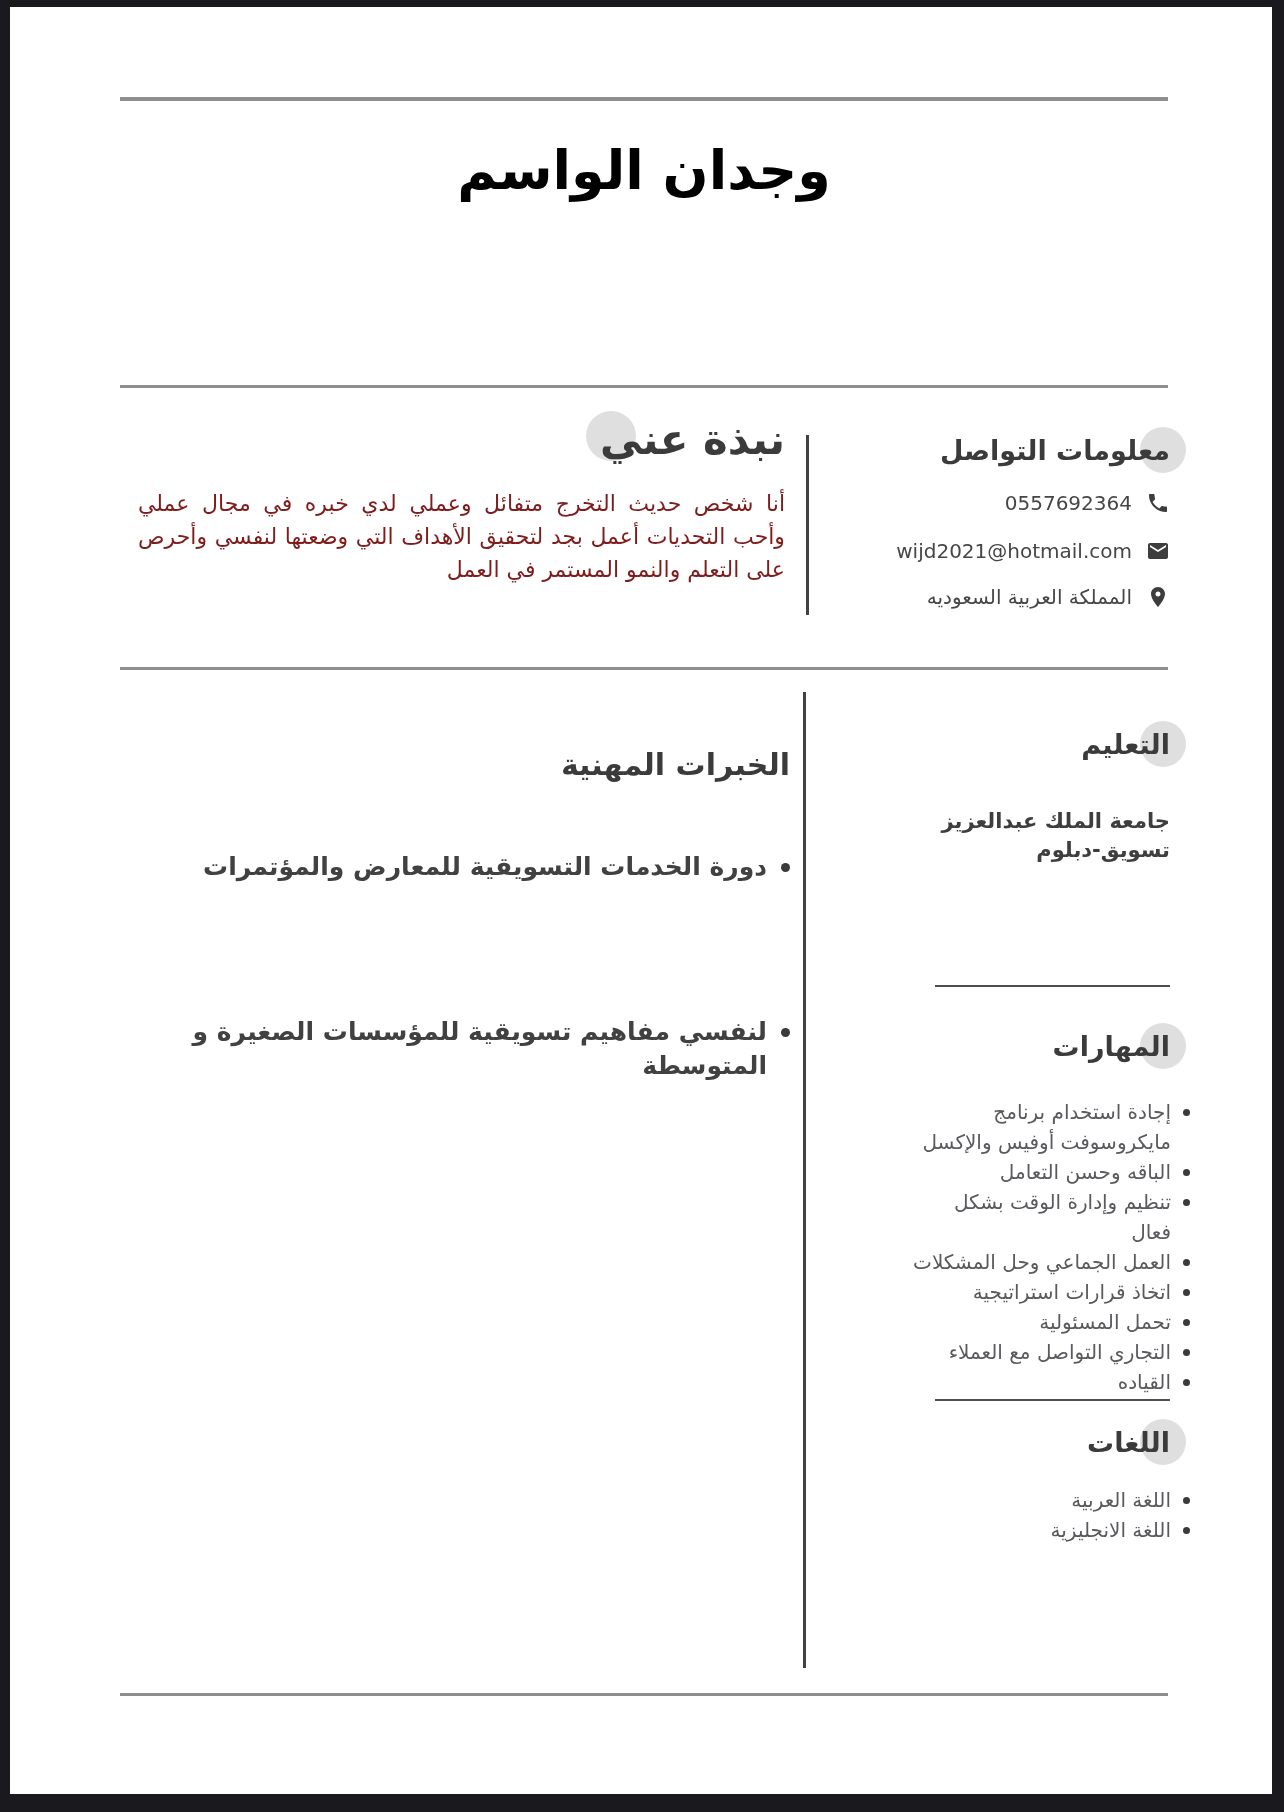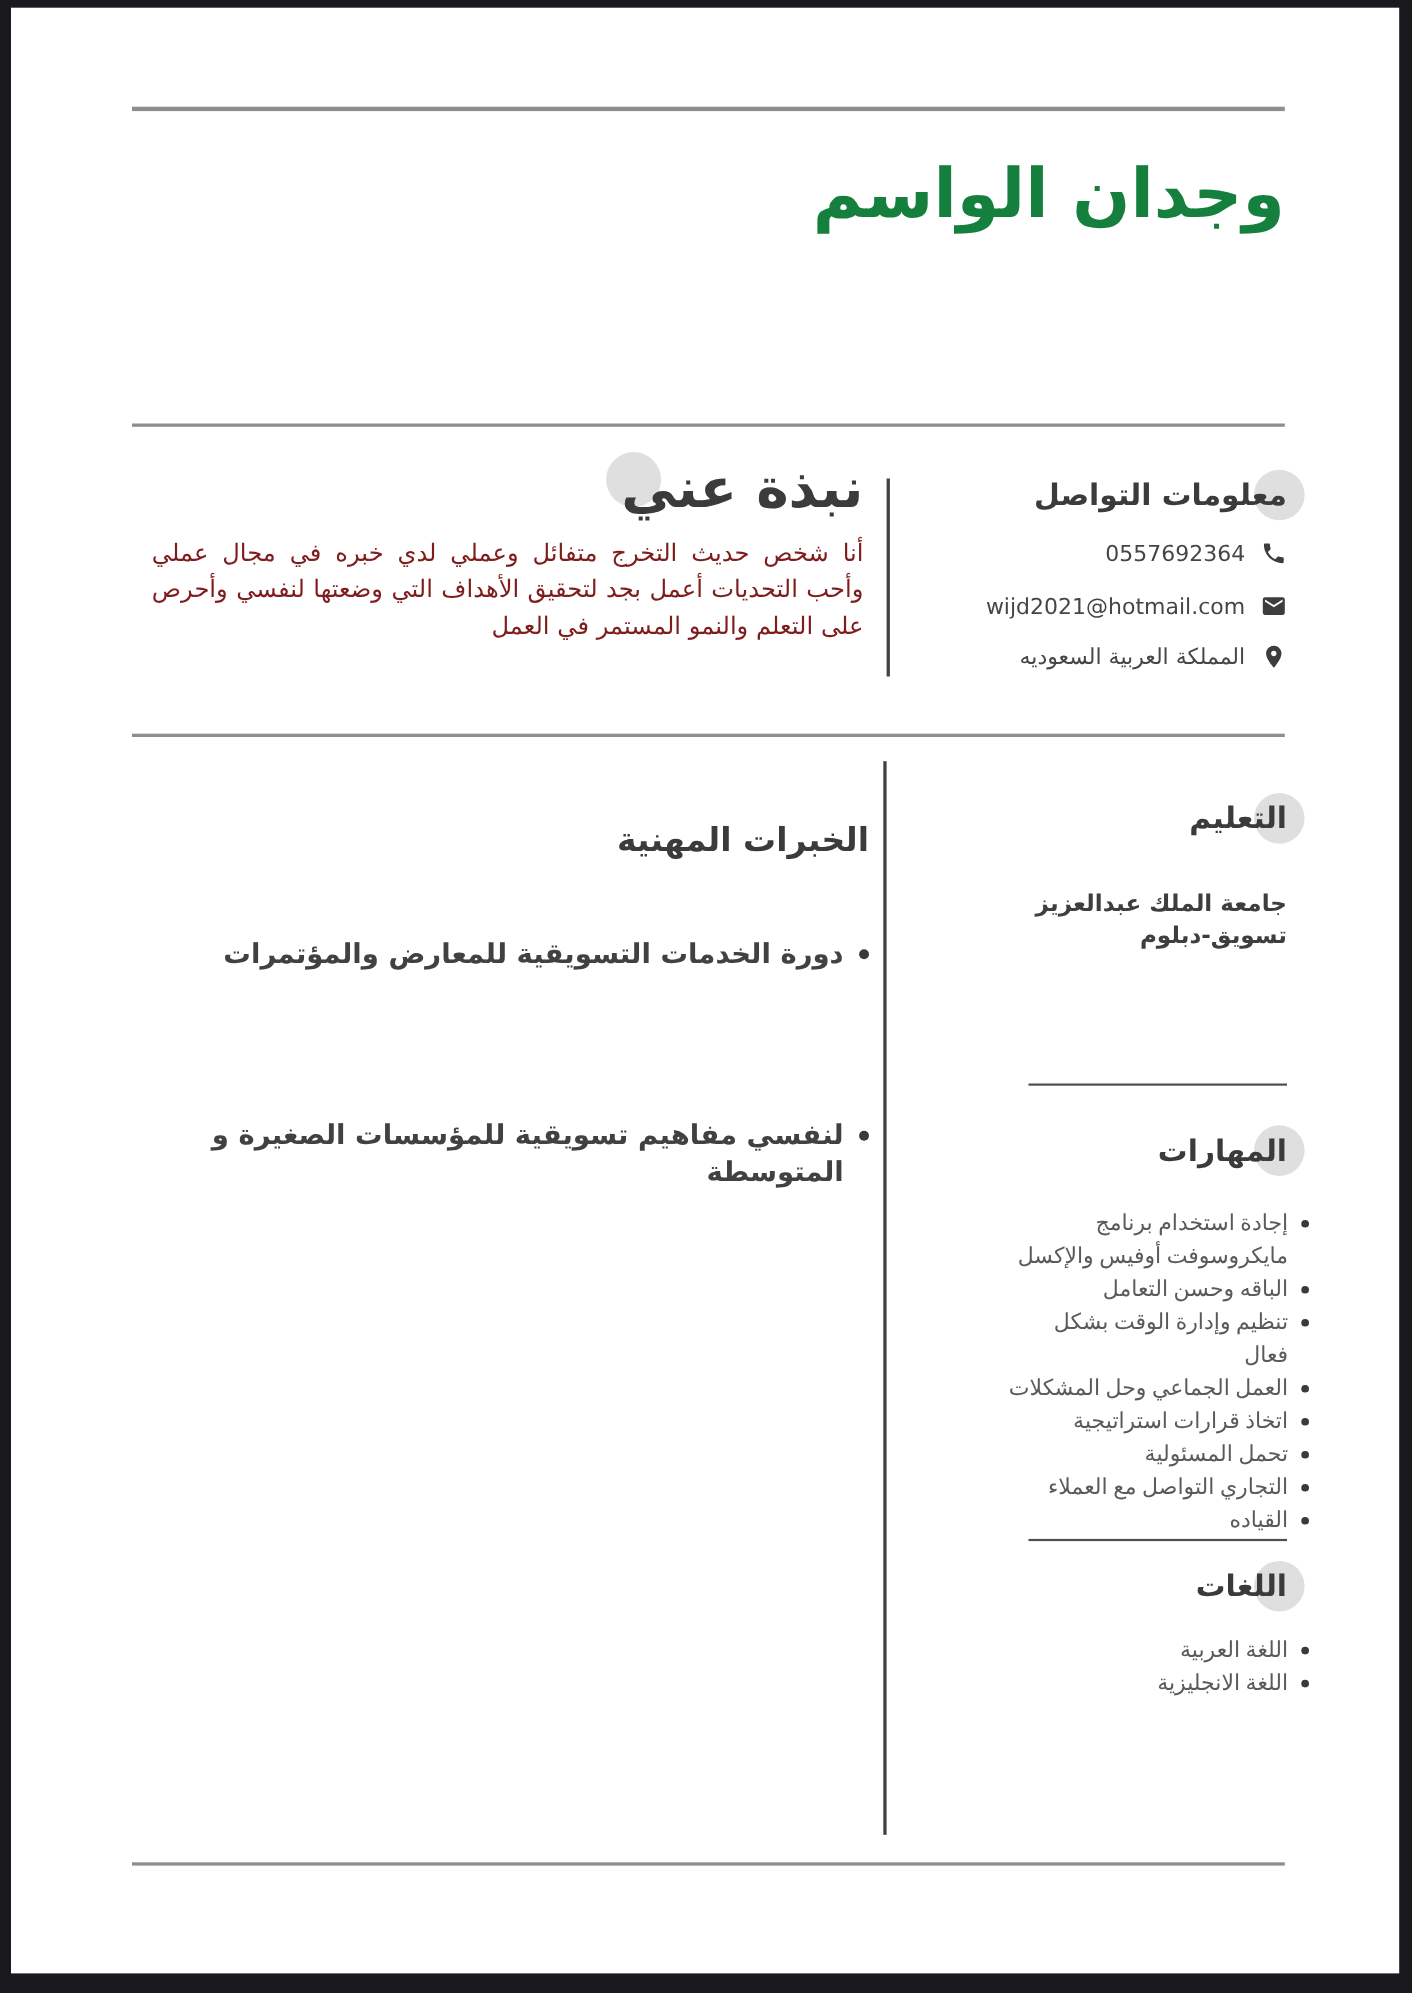--- a/index.html
+++ b/index.html
@@ -16,37 +16,38 @@
     background:#ffffff;
   }
   .abs { position:absolute; }
 
   .hrule { position:absolute; background:#8e8e8e; height:4px; }
   .hrule-minor { position:absolute; background:#4e4e4e; height:2px; }
   .vrule { position:absolute; background:#424242; width:3px; }
 
   .name {
     left:110px; top:130px; width:1048px;
-    font-size:62px; font-weight:700; color:#15803d;
+    text-align:center;
+    font-size:54px; font-weight:700; color:#000000;
     direction:rtl; line-height:1.25;
   }
 
   .sec-head { position:absolute; direction:rtl; text-align:right; color:#3b3b3b; font-weight:700; }
   .hwrap { position:relative; display:inline-block; }
   .hwrap .txt { position:relative; z-index:1; }
   .circle {
     position:absolute; z-index:0;
     width:46px; height:46px; border-radius:50%;
     background:#d9d9d9; opacity:.85;
     right:-16px; top:-8px;
   }
   .circle-left { right:auto; left:-14px; top:-4px; width:50px; height:50px; }
 
   .h-small { font-size:27px; }
-  .h-about { font-size:50px; }
+  .h-about { font-size:42px; }
   .h-exp { font-size:30px; }
 
   .about-text {
     left:128px; top:480px; width:647px;
     direction:rtl; text-align:justify; text-align-last:right;
     font-size:22px; line-height:33px; color:#7f1d1d;
   }
 
   .contact-row {
     position:absolute; right:102px;
@@ -64,21 +65,21 @@
   }
   .dot { flex:0 0 auto; border-radius:50%; background:#3a3a3a; }
   .dot-lg { width:9px; height:9px; margin-top:13px; }
   .dot-sm { width:7px; height:7px; margin-top:12px; }
 
   .side-list { position:absolute; right:82px; width:335px; direction:rtl; }
   .side-list .li {
     display:flex; direction:rtl; align-items:flex-start; gap:12px;
     font-size:20px; line-height:30px; color:#5a5a5e; text-align:right;
   }
-  .side-list .li .txt { white-space:pre-line;font-family:Liberation Serif, serif; }
+  .side-list .li .txt { white-space:pre-line; }
 
   .edu-body {
     position:absolute; right:102px; top:800px; width:340px;
     direction:rtl; text-align:right;
     font-size:21px; font-weight:700; color:#3e3e3e; line-height:29px;
   }
 </style>
 </head>
 <body>
 

